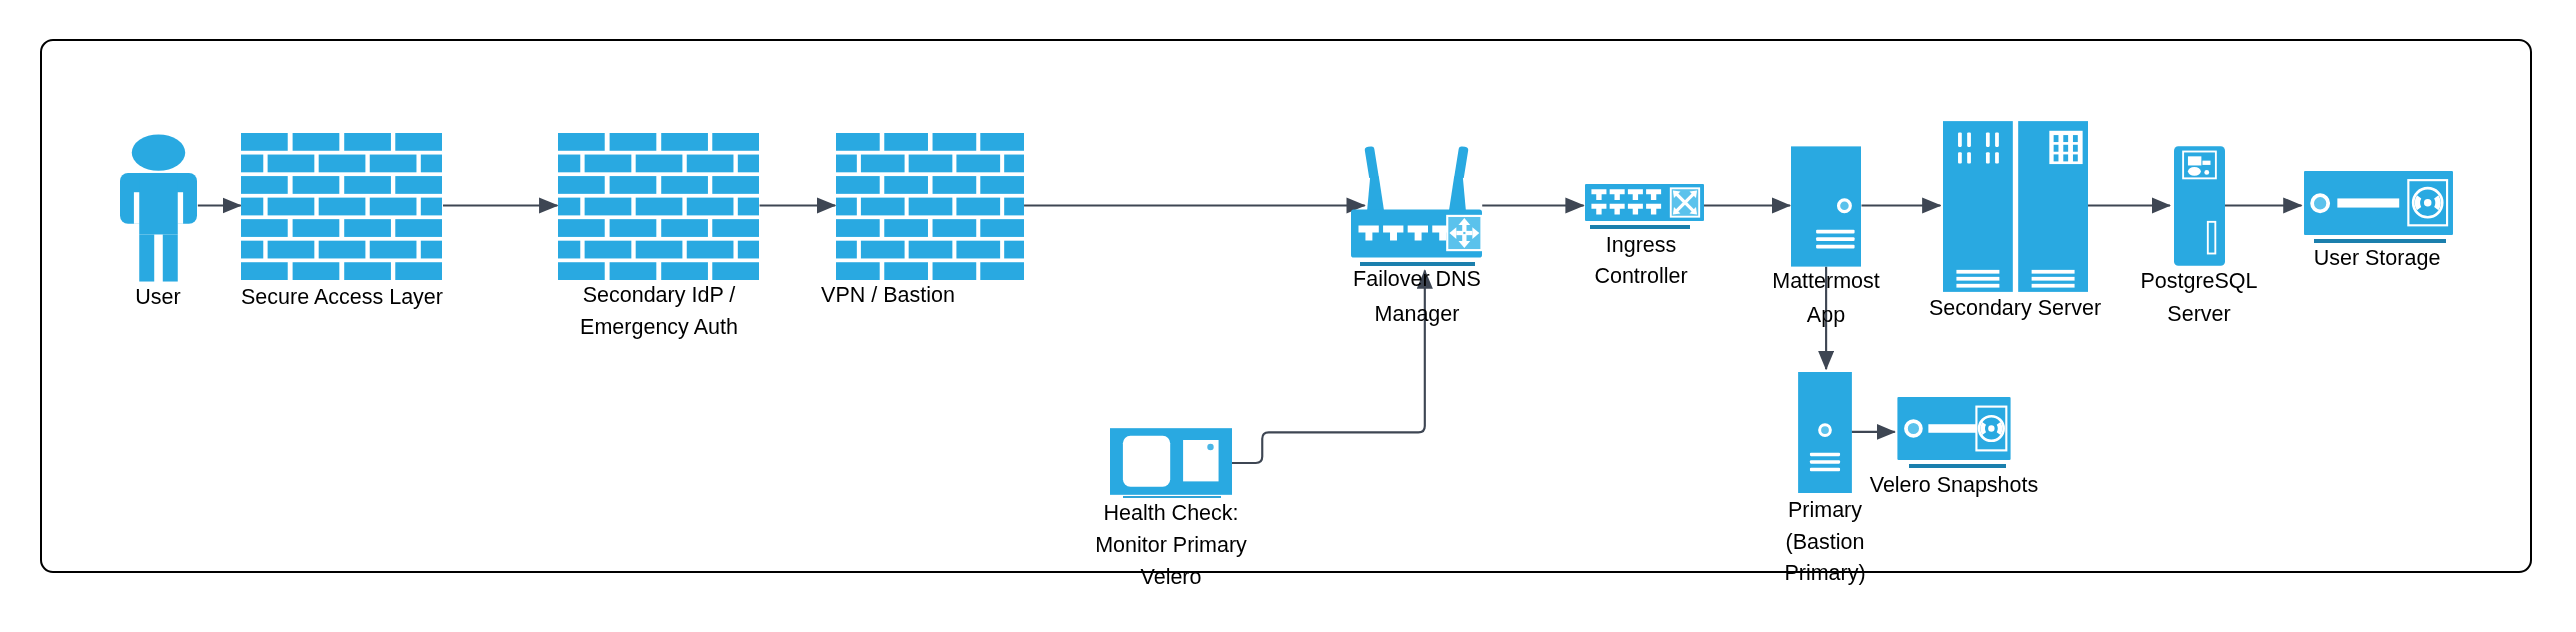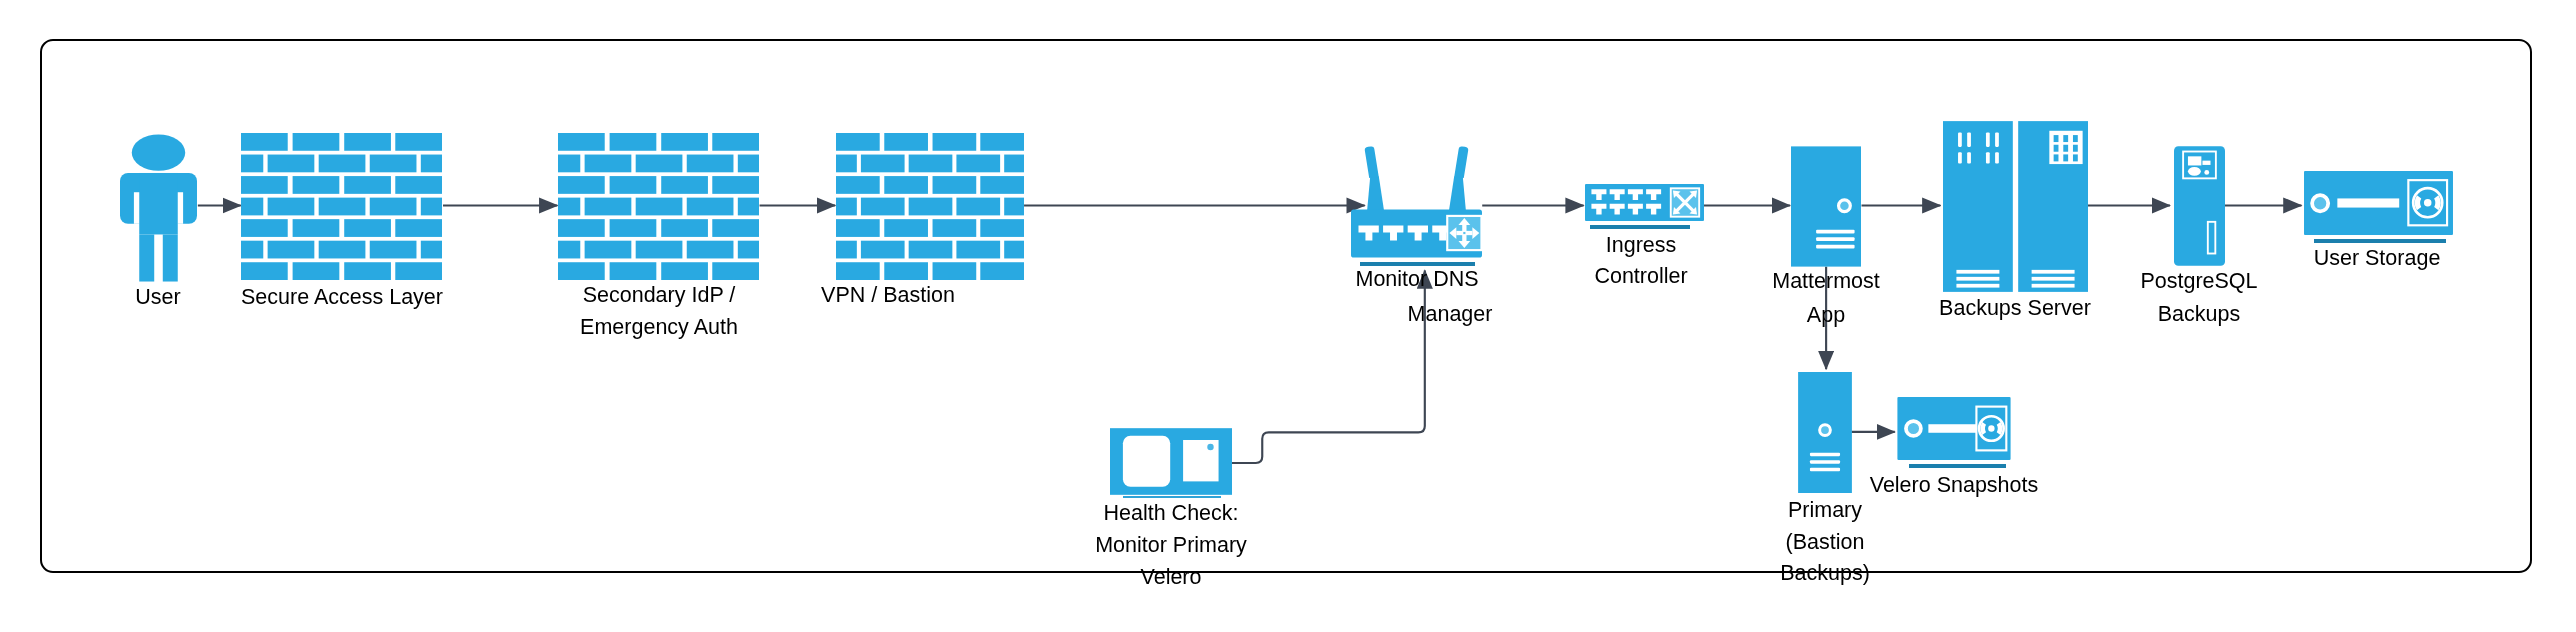--- a/index.html
+++ b/index.html
@@ -282,32 +282,32 @@
       <path d="M193,47 A23,23 0 0 1 193,71 L186,66 A14,14 0 0 0 186,52 Z" fill="#fff"></path>
     </svg>
   </div>
   <div class="underbar" style="left:1909px;top:464px;width:97px;height:3.8px"></div>
 
   <div class="lbl" style="left:158px;top:284px">User</div>
   <div class="lbl" style="left:342px;top:284px">Secure Access Layer</div>
   <div class="lbl" style="left:659px;top:282px">Secondary IdP /</div>
   <div class="lbl" style="left:659px;top:314px">Emergency Auth</div>
   <div class="lbl" style="left:888px;top:282px">VPN / Bastion</div>
-  <div class="lbl" style="left:1417px;top:266px">Monitor DNS</div>
-  <div class="lbl" style="left:1450px;top:301px">Manager</div>
+  <div class="lbl" style="left:1417px;top:266px">Failover DNS</div>
+  <div class="lbl" style="left:1417px;top:301px">Manager</div>
   <div class="lbl" style="left:1641px;top:232px">Ingress</div>
   <div class="lbl" style="left:1641px;top:263px">Controller</div>
   <div class="lbl" style="left:1826px;top:268px">Mattermost</div>
   <div class="lbl" style="left:1826px;top:302px">App</div>
-  <div class="lbl" style="left:2015px;top:295px">Backups Server</div>
+  <div class="lbl" style="left:2015px;top:295px">Secondary Server</div>
   <div class="lbl" style="left:2199px;top:268px">PostgreSQL</div>
-  <div class="lbl" style="left:2199px;top:301px">Backups</div>
+  <div class="lbl" style="left:2199px;top:301px">Server</div>
   <div class="lbl" style="left:2377px;top:245px">User Storage</div>
   <div class="lbl" style="left:1171px;top:500px">Health Check:</div>
   <div class="lbl" style="left:1171px;top:532px">Monitor Primary</div>
   <div class="lbl" style="left:1171px;top:564px">Velero</div>
   <div class="lbl" style="left:1825px;top:497px">Primary</div>
   <div class="lbl" style="left:1825px;top:529px">(Bastion</div>
-  <div class="lbl" style="left:1825px;top:560px">Backups)</div>
+  <div class="lbl" style="left:1825px;top:560px">Primary)</div>
   <div class="lbl" style="left:1954px;top:472px">Velero Snapshots</div>
 
 </div>
 
 
 </body></html>

